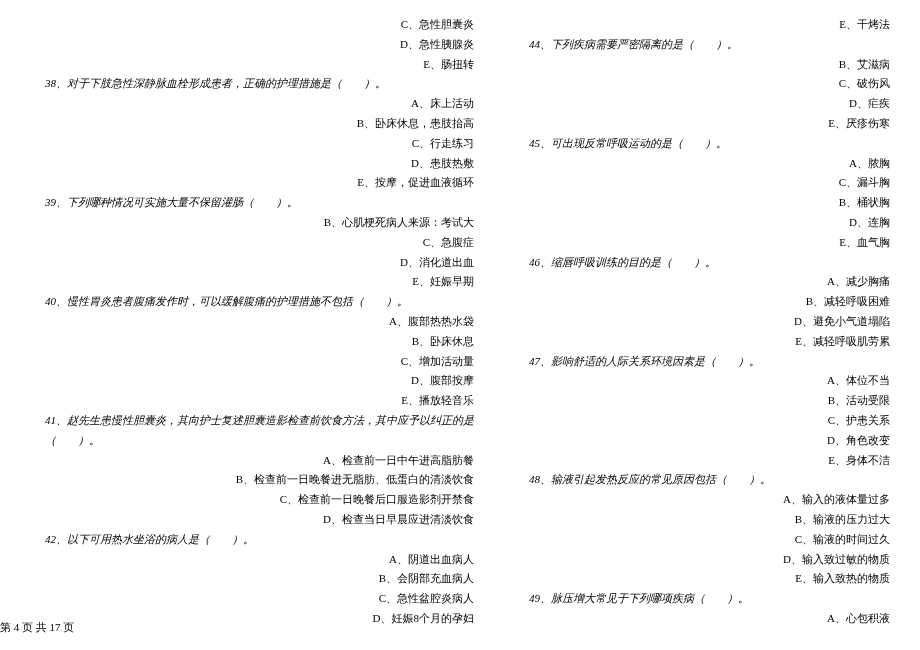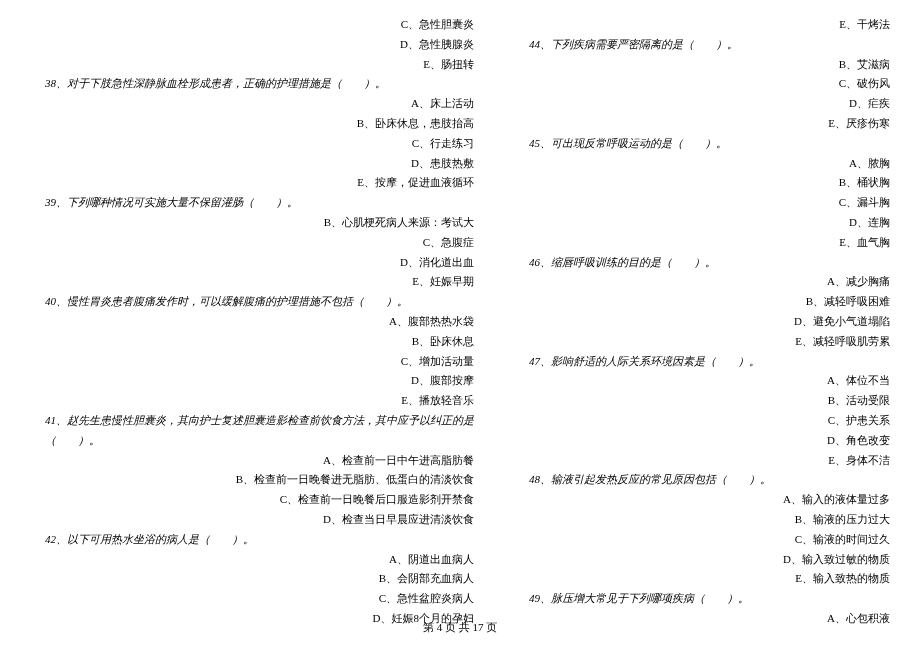--- a/index.html
+++ b/index.html
@@ -34,21 +34,20 @@
     }
     .q-num {
       padding-left: 15px;
       font-style: italic;
     }
     .footer {
       position: absolute;
       bottom: 15px;
       left: 0;
       right: 0;
-      text-align: center;
       font-size: 11px;
     }
   </style>
 </head>
 <body>
 
 <div class="container">
   <div class="column" id="left-col">
       <div class="line indent-1">C、急性胆囊炎</div>
       <div class="line indent-1">D、急性胰腺炎</div>
@@ -84,22 +83,22 @@
     </div>
   <div class="column" id="right-col">
       <div class="line indent-1">E、干烤法</div>
       <div class="line q-num">44、下列疾病需要严密隔离的是（　　）。</div>
       <div class="line indent-1">B、艾滋病</div>
       <div class="line indent-1">C、破伤风</div>
       <div class="line indent-1">D、疟疾</div>
       <div class="line indent-1">E、厌疹伤寒</div>
       <div class="line q-num">45、可出现反常呼吸运动的是（　　）。</div>
       <div class="line indent-1">A、脓胸</div>
+      <div class="line indent-1">C、漏斗胸</div>
       <div class="line indent-1">B、桶状胸</div>
-      <div class="line indent-1">C、漏斗胸</div>
       <div class="line indent-1">D、连胸</div>
       <div class="line indent-1">E、血气胸</div>
       <div class="line q-num">46、缩唇呼吸训练的目的是（　　）。</div>
       <div class="line indent-1">A、减少胸痛</div>
       <div class="line indent-1">B、减轻呼吸困难</div>
       <div class="line indent-1">D、避免小气道塌陷</div>
       <div class="line indent-1">E、减轻呼吸肌劳累</div>
       <div class="line q-num">47、影响舒适的人际关系环境因素是（　　）。</div>
       <div class="line indent-1">A、体位不当</div>
       <div class="line indent-1">B、活动受限</div>

